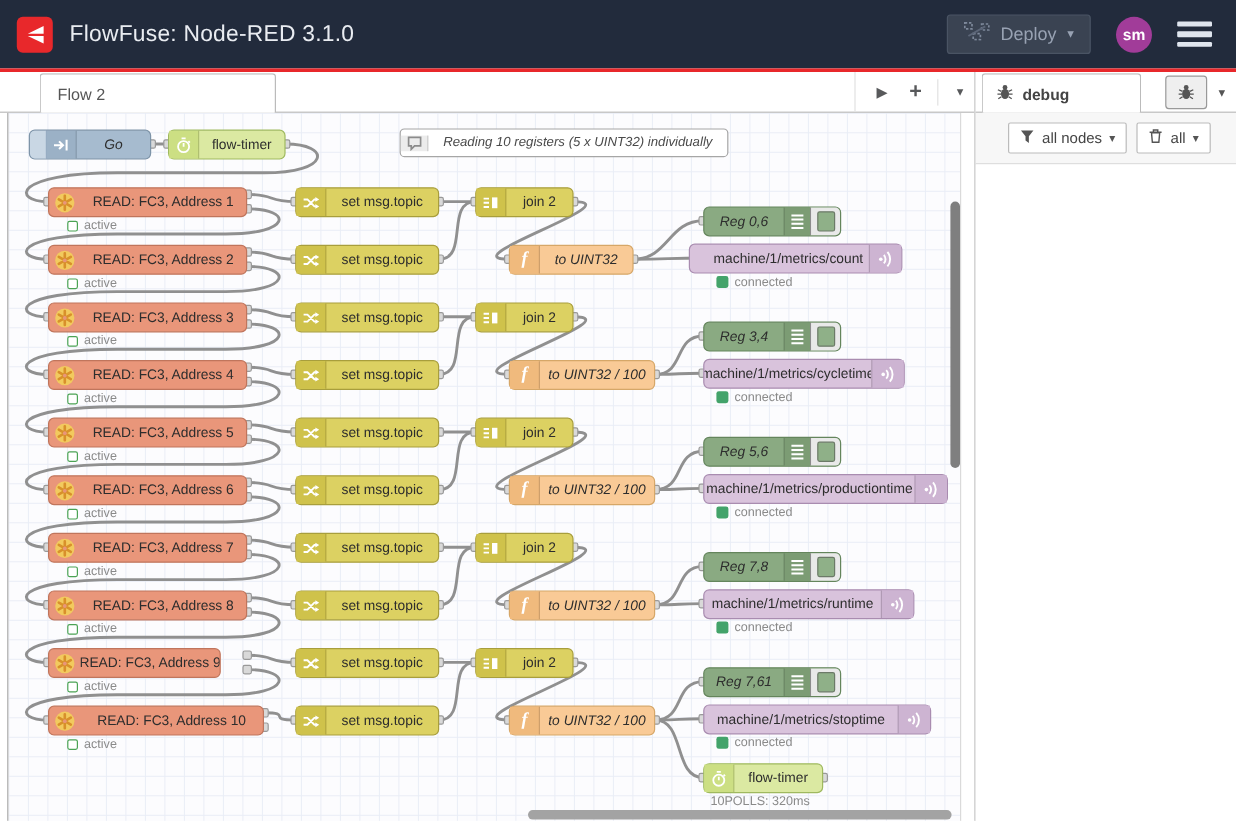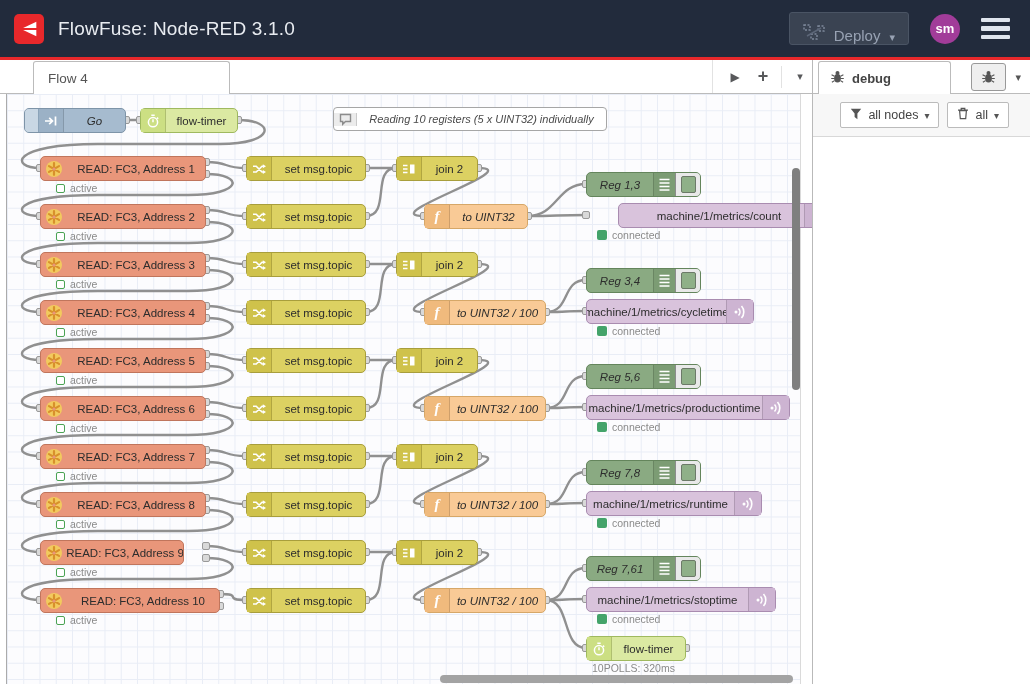--- a/index.html
+++ b/index.html
@@ -7,21 +7,21 @@
        font-family:"Liberation Sans",sans-serif;-webkit-font-smoothing:antialiased;}
 
   
   .hdr{position:absolute;left:0;top:0;width:1030px;height:57px;background:#222B3C;
        display:flex;align-items:center;z-index:20;}
   .logo{width:30px;height:30px;border-radius:5px;background:#E8282B;margin-left:14px;flex:none;
         display:flex;align-items:center;justify-content:center;}
   .hdr-title{color:#E9ECF1;font-size:19px;margin-left:14px;letter-spacing:.2px;}
   .hdr-right{margin-left:auto;display:flex;align-items:center;gap:21px;padding-right:20px;}
   .deploy{height:31px;background:#3A4352;border:1px solid #4A5464;border-radius:3px;
-          display:flex;align-items:flex-end;gap:9px;padding:0 13px;cursor:pointer;}
+          display:flex;align-items:center;gap:9px;padding:0 13px;cursor:pointer;}
   .deploy .dlabel{color:#98A2B3;font-size:15px;}
   .deploy .caret{color:#98A2B3;font-size:11px;}
   .avatar{width:30px;height:30px;border-radius:50%;background:#A13C99;color:#fff;font-size:13px;
           font-weight:bold;display:flex;align-items:center;justify-content:center;}
   .burger{display:flex;flex-direction:column;gap:4px;cursor:pointer;}
   .burger i{display:block;width:29px;height:4.5px;background:#DFE5EE;border-radius:1px;}
   .redline{position:absolute;left:0;top:57px;width:1030px;height:3px;background:#E8282B;z-index:21;}
 
   
   .tabbar{position:absolute;left:0;top:60px;width:812px;height:33px;background:#fff;
@@ -149,21 +149,21 @@
         <i></i>
         <i></i>
         <i></i>
       </div>
   </div>
 </header>
 <div class="redline"></div>
 
 <div class="tabbar">
   <div class="flow-tab">
-    <span>Flow 4</span>
+    <span>Flow 2</span>
   </div>
   <div class="tab-actions">
     <span class="tb-btn tb-play">▶</span>
     <span class="tb-btn tb-plus">+</span>
     <span class="tb-sep"></span>
     <span class="tb-btn tb-caret">▾</span>
   </div>
 </div>
 
 <div class="pstrip"></div>
@@ -688,21 +688,21 @@
       </span>
       <span class="lbl i">to UINT32 / 100</span>
     </div>
     <div class="node t-function" style="left: 424px; top: 588px; width: 122px;">
       <span class="ibox">
         <span class="fn-f">f</span>
       </span>
       <span class="lbl i">to UINT32 / 100</span>
     </div>
     <div class="node t-debug" style="left: 586px; top: 172px; width: 115px;">
-      <span class="lbl i">Reg 1,3</span>
+      <span class="lbl i">Reg 0,6</span>
       <span class="ibox r">
         <svg width="13" height="15" viewBox="0 0 13 15">
           <g stroke="#fff" stroke-width="1.7">
             <path d="M1.5 2.5h10M1.5 6h10M1.5 9.5h10M1.5 13h10"></path>
           </g>
         </svg>
       </span>
       <span class="dbg-btn">
         <i></i>
       </span>
@@ -752,21 +752,21 @@
         <svg width="13" height="15" viewBox="0 0 13 15">
           <g stroke="#fff" stroke-width="1.7">
             <path d="M1.5 2.5h10M1.5 6h10M1.5 9.5h10M1.5 13h10"></path>
           </g>
         </svg>
       </span>
       <span class="dbg-btn">
         <i></i>
       </span>
     </div>
-    <div class="node t-mqtt" style="left: 618px; top: 203px; width: 214px; padding-left: 15px;">
+    <div class="node t-mqtt" style="left: 574px; top: 203px; width: 178px; padding-left: 15px;">
       <span class="lbl">machine/1/metrics/count</span>
       <span class="ibox r">
         <svg width="14" height="16" viewBox="0 0 14 16">
           <circle cx="3" cy="8" r="1.5" fill="#fff"></circle>
           <path d="M5.5 4.5a5 5 0 0 1 0 7M8.5 2a9 9 0 0 1 0 12" stroke="#fff" stroke-width="1.6" fill="none"></path>
         </svg>
       </span>
     </div>
     <div class="status" style="top: 229px; left: 597px;">
       <span class="st-dot"></span>

